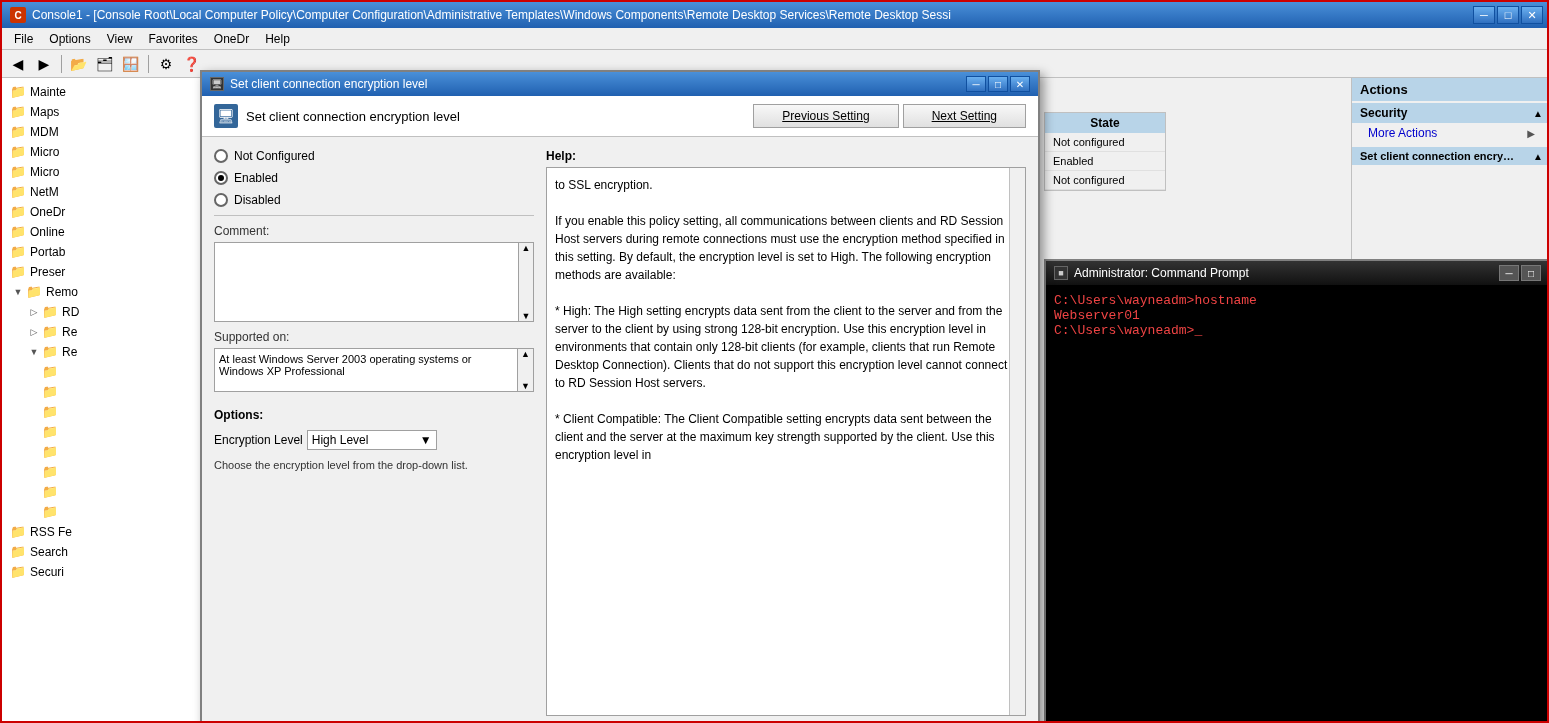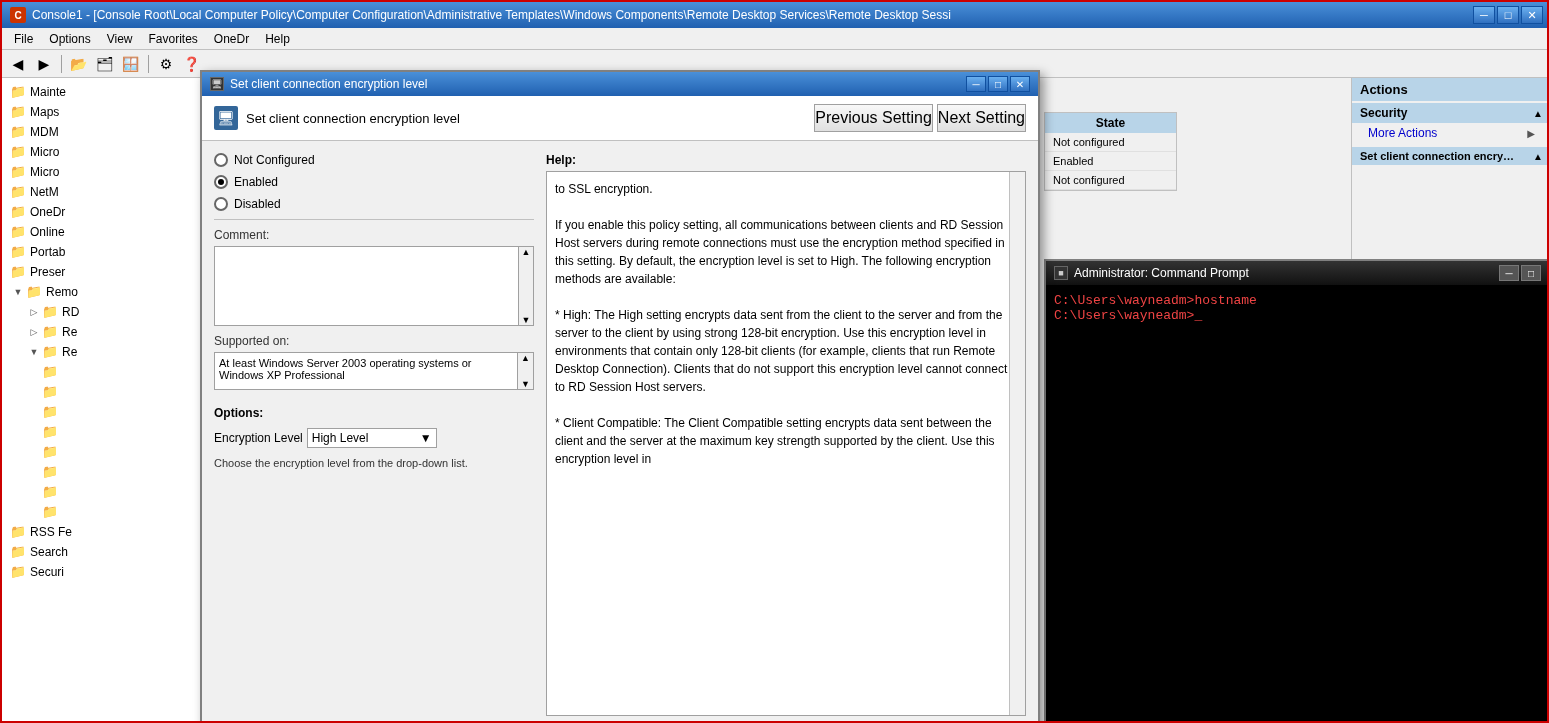--- a/index.html
+++ b/index.html
@@ -314,25 +314,26 @@
       color: white; font-size: 14px;
     }
     .dialog-title-text {
       font-size: 13px;
       font-weight: normal;
     }
     .dialog-nav-btns {
       display: flex; gap: 4px;
     }
     .nav-btn {
-      padding: 4px 0;
+      padding: 4px 28px;
       background: linear-gradient(to bottom, #f8f8f8, #e0e0e0);
       border: 1px solid #a0a0a0;
       cursor: pointer;
-      font-size: 16px;
+      font-size: 12px;
+      text-decoration: underline;
     }
 
     .dialog-body {
       flex: 1;
       display: flex;
       padding: 12px;
       gap: 12px;
       overflow: hidden;
     }
 
@@ -390,21 +391,21 @@
       display: flex;
       flex-direction: column;
       gap: 4px;
     }
     .supported-label { font-size: 12px; color: #333; }
     .supported-box {
       border: 1px solid #a0a0a0;
       background: white;
       padding: 4px;
       font-size: 11px;
-      height: 38px;
+      height: 44px;
       overflow: hidden;
       position: relative;
     }
 
     .options-section {
       flex: 1;
       display: flex;
       flex-direction: column;
       gap: 8px;
       margin-top: 8px;
@@ -453,21 +454,21 @@
       width: 16px;
       background: #f0f0f0;
       border-left: 1px solid #c0c0c0;
     }
 
     
     .state-panel {
       position: absolute;
       top: 110px;
       left: 1042px;
-      width: 133px;
+      width: 122px;
       background: #f0f0f0;
       border: 1px solid #c0c0c0;
       z-index: 5;
     }
     .state-header {
       background: #b8d4e8;
       padding: 3px 8px;
       font-weight: bold;
       font-size: 12px;
       text-align: center;
@@ -772,16 +773,17 @@
       <div class="cmd-icon">■</div>
       <span>Administrator: Command Prompt</span>
     </div>
     <div class="cmd-controls">
       <button class="cmd-btn">─</button>
       <button class="cmd-btn">□</button>
     </div>
   </div>
   <div class="cmd-content">
     <div>C:\Users\wayneadm&gt;hostname</div>
+    <div>Webserver01</div>
     <div></div>
     <div>C:\Users\wayneadm&gt;_</div>
   </div>
 </div>
 
 </body></html>

